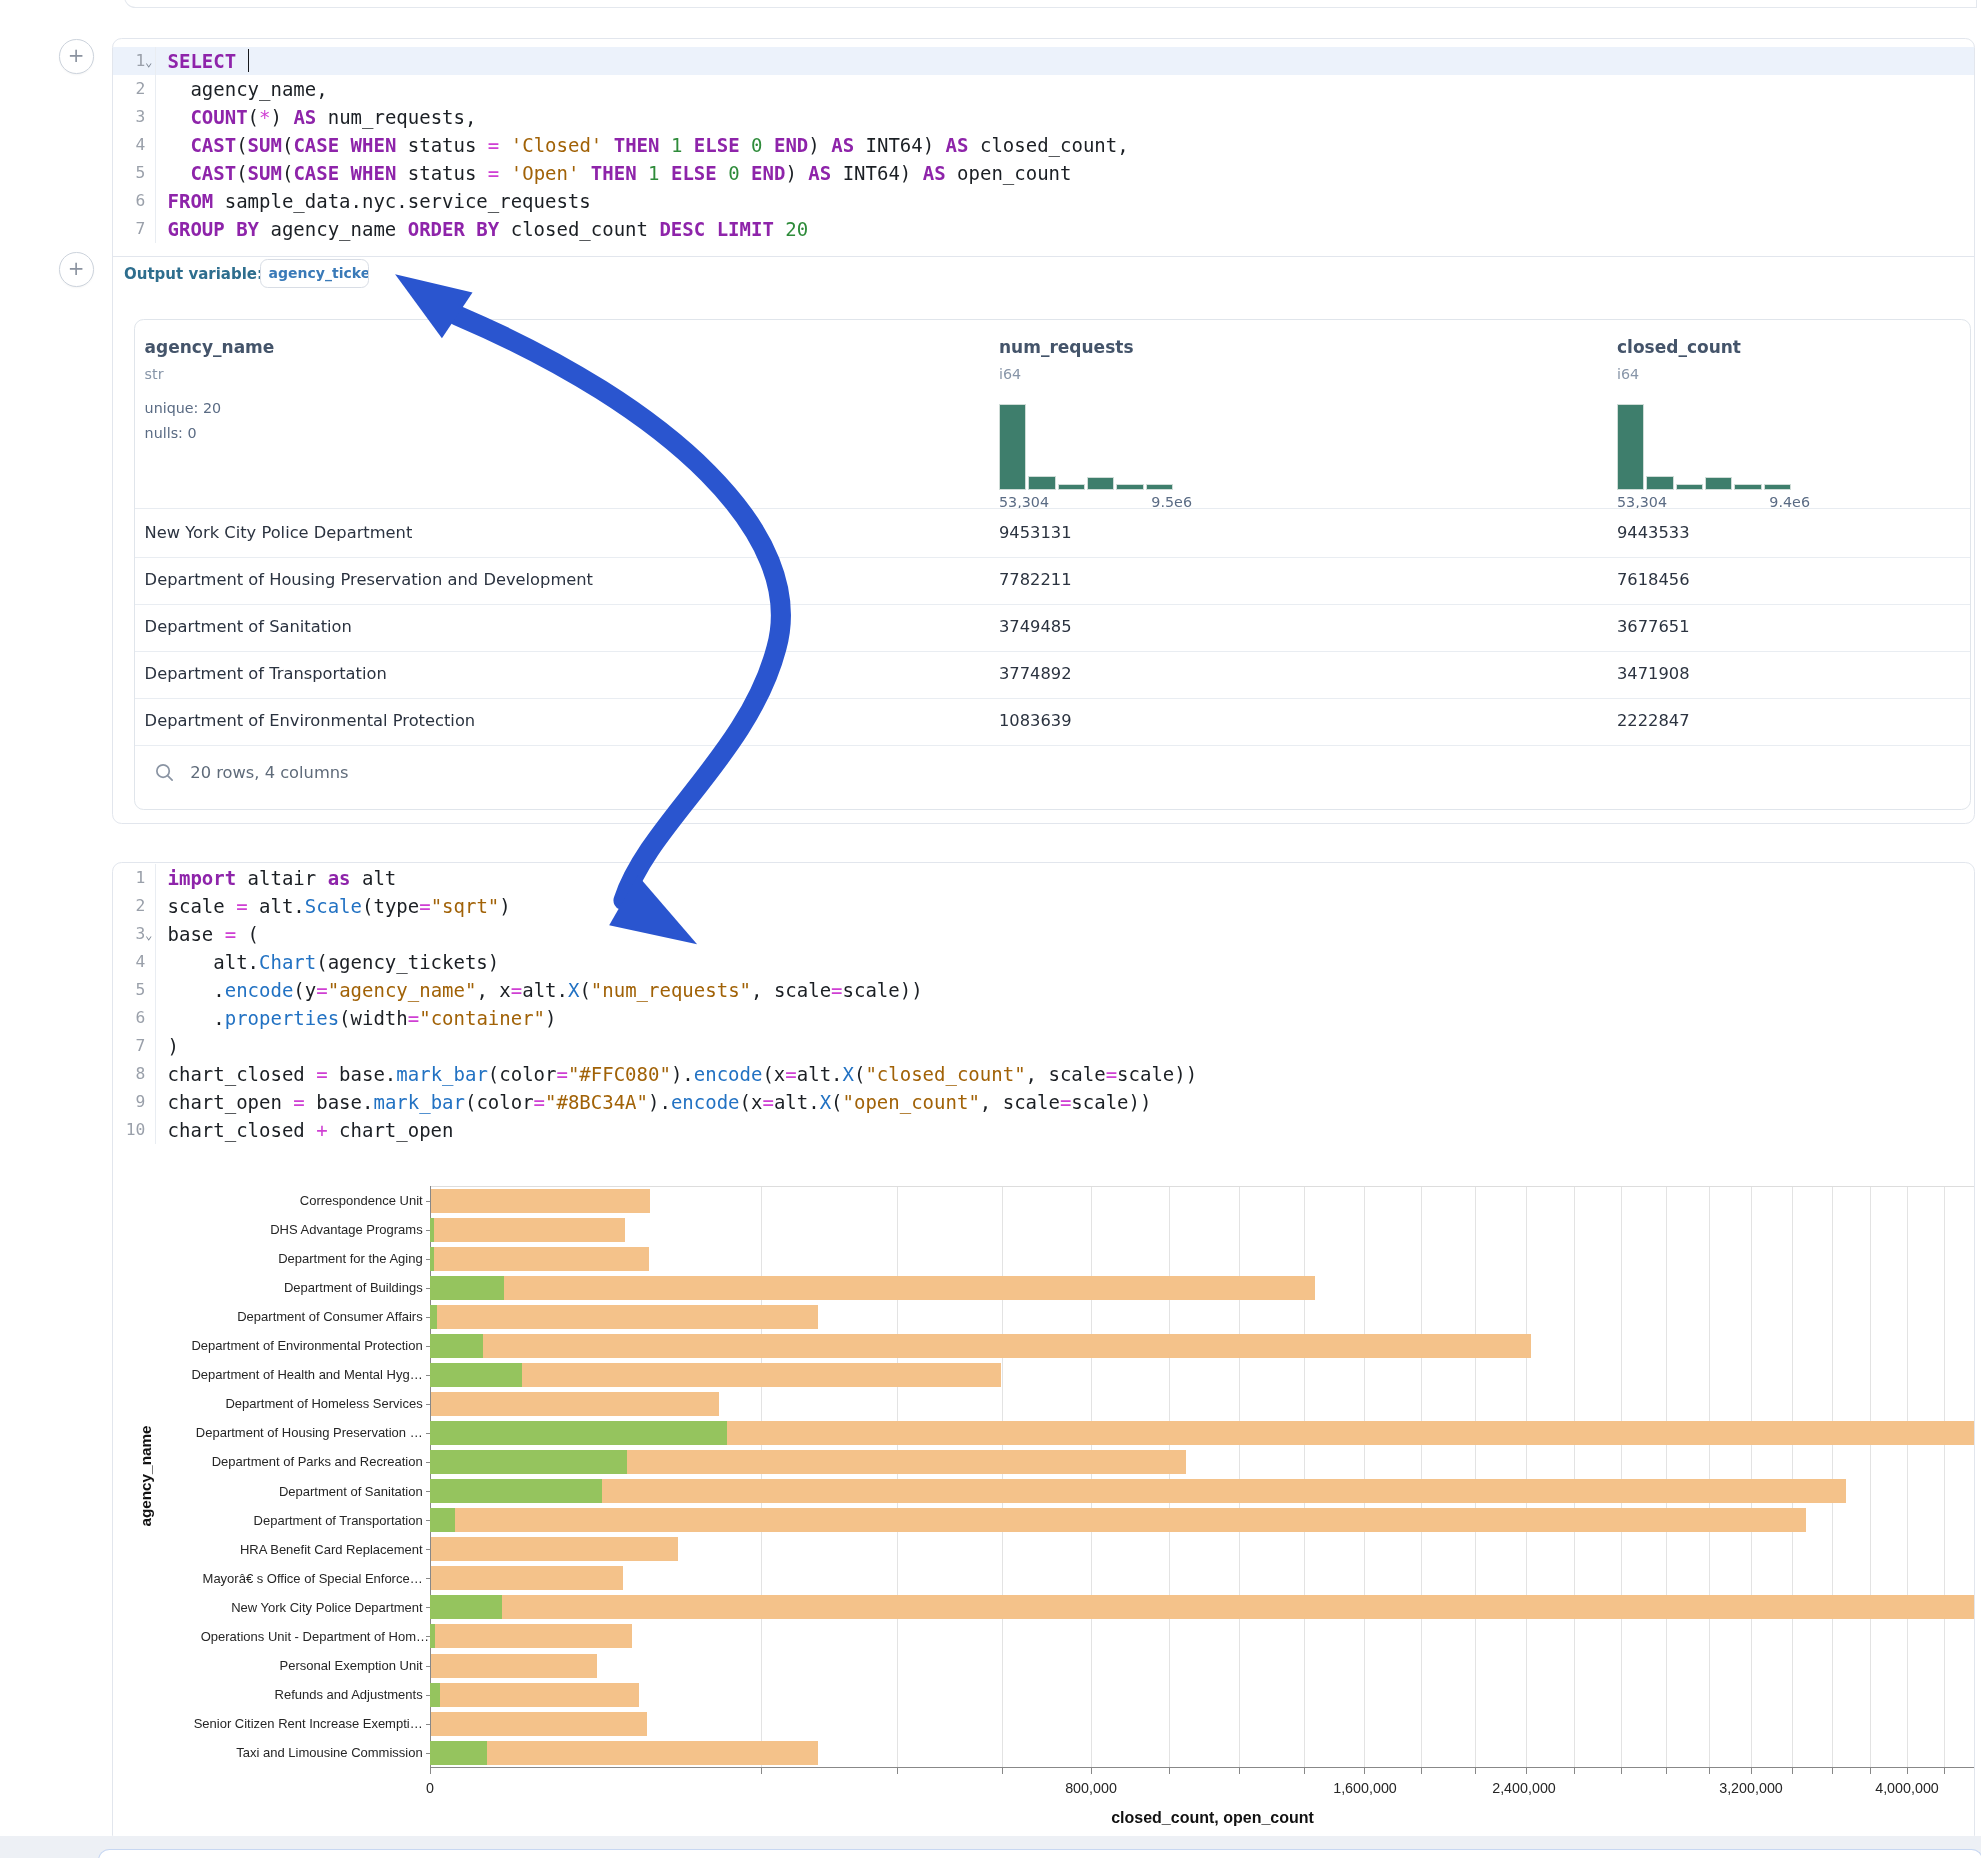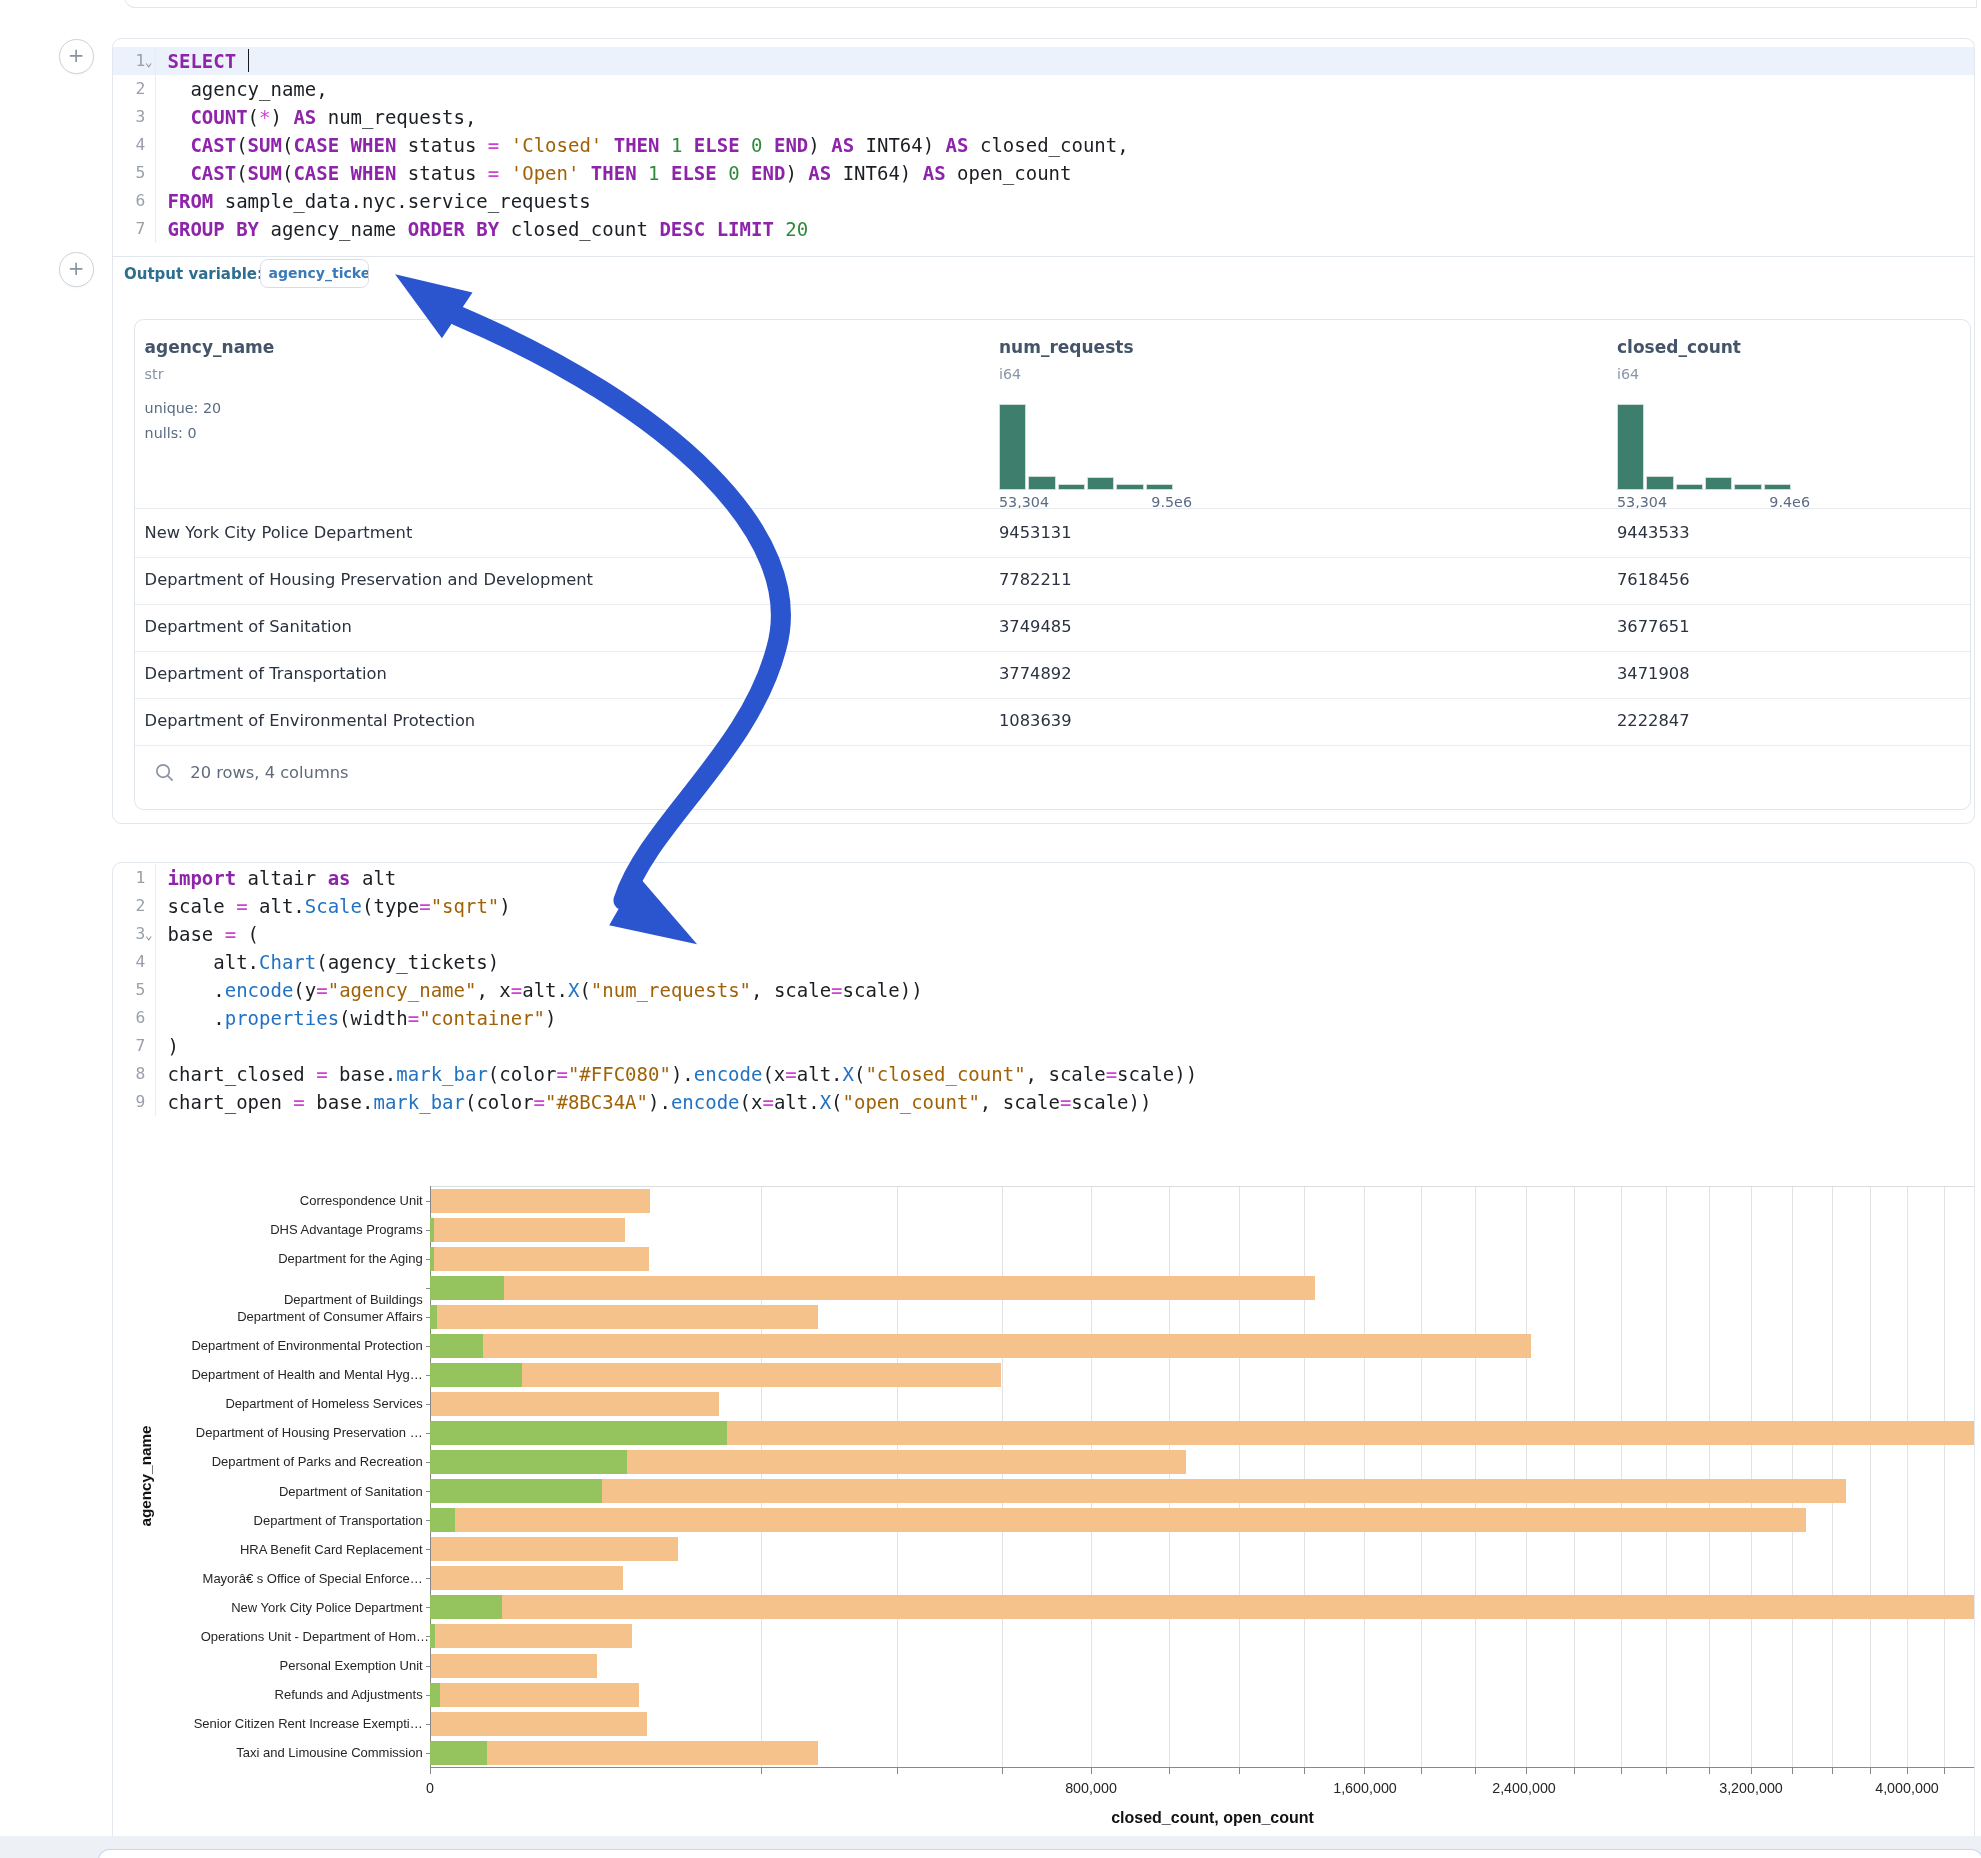--- a/index.html
+++ b/index.html
@@ -168,20 +168,21 @@
     <div id="py-code" class="code-area" style="top:1px;">
         <div class="code-line"><span class="ln">1</span><span class="ct"><span class="tok-kw">import</span><span class="tok-plain"> altair </span><span class="tok-kw">as</span><span class="tok-plain"> alt</span></span></div>
         <div class="code-line"><span class="ln">2</span><span class="ct"><span class="tok-plain">scale </span><span class="tok-op">=</span><span class="tok-plain"> alt.</span><span class="tok-fn">Scale</span><span class="tok-plain">(type</span><span class="tok-op">=</span><span class="tok-str">"sqrt"</span><span class="tok-plain">)</span></span></div>
         <div class="code-line"><span class="ln">3</span><span class="fold">⌄</span><span class="ct"><span class="tok-plain">base </span><span class="tok-op">=</span><span class="tok-plain"> (</span></span></div>
         <div class="code-line"><span class="ln">4</span><span class="ct"><span class="tok-plain">    alt.</span><span class="tok-fn">Chart</span><span class="tok-plain">(agency_tickets)</span></span></div>
         <div class="code-line"><span class="ln">5</span><span class="ct"><span class="tok-plain">    .</span><span class="tok-fn">encode</span><span class="tok-plain">(y</span><span class="tok-op">=</span><span class="tok-str">"agency_name"</span><span class="tok-plain">, x</span><span class="tok-op">=</span><span class="tok-plain">alt.</span><span class="tok-fn">X</span><span class="tok-plain">(</span><span class="tok-str">"num_requests"</span><span class="tok-plain">, scale</span><span class="tok-op">=</span><span class="tok-plain">scale))</span></span></div>
         <div class="code-line"><span class="ln">6</span><span class="ct"><span class="tok-plain">    .</span><span class="tok-fn">properties</span><span class="tok-plain">(width</span><span class="tok-op">=</span><span class="tok-str">"container"</span><span class="tok-plain">)</span></span></div>
         <div class="code-line"><span class="ln">7</span><span class="ct"><span class="tok-plain">)</span></span></div>
         <div class="code-line"><span class="ln">8</span><span class="ct"><span class="tok-plain">chart_closed </span><span class="tok-op">=</span><span class="tok-plain"> base.</span><span class="tok-fn">mark_bar</span><span class="tok-plain">(color</span><span class="tok-op">=</span><span class="tok-str">"#FFC080"</span><span class="tok-plain">).</span><span class="tok-fn">encode</span><span class="tok-plain">(x</span><span class="tok-op">=</span><span class="tok-plain">alt.</span><span class="tok-fn">X</span><span class="tok-plain">(</span><span class="tok-str">"closed_count"</span><span class="tok-plain">, scale</span><span class="tok-op">=</span><span class="tok-plain">scale))</span></span></div>
         <div class="code-line"><span class="ln">9</span><span class="ct"><span class="tok-plain">chart_open </span><span class="tok-op">=</span><span class="tok-plain"> base.</span><span class="tok-fn">mark_bar</span><span class="tok-plain">(color</span><span class="tok-op">=</span><span class="tok-str">"#8BC34A"</span><span class="tok-plain">).</span><span class="tok-fn">encode</span><span class="tok-plain">(x</span><span class="tok-op">=</span><span class="tok-plain">alt.</span><span class="tok-fn">X</span><span class="tok-plain">(</span><span class="tok-str">"open_count"</span><span class="tok-plain">, scale</span><span class="tok-op">=</span><span class="tok-plain">scale))</span></span></div>
+        <div class="code-line"><span class="ln">10</span><span class="ct"><span class="tok-plain">chart_closed </span><span class="tok-op">+</span><span class="tok-plain"> chart_open</span></span></div>
       </div>
     <div id="chart">
         <div class="gridline" style="left: 648px; top: 21px; height: 581px;"></div>
         <div class="gridline" style="left: 784px; top: 21px; height: 581px;"></div>
         <div class="gridline" style="left: 889px; top: 21px; height: 581px;"></div>
         <div class="gridline" style="left: 978px; top: 21px; height: 581px;"></div>
         <div class="gridline" style="left: 1056px; top: 21px; height: 581px;"></div>
         <div class="gridline" style="left: 1126px; top: 21px; height: 581px;"></div>
         <div class="gridline" style="left: 1191px; top: 21px; height: 581px;"></div>
         <div class="gridline" style="left: 1251px; top: 21px; height: 581px;"></div>
@@ -231,21 +232,21 @@
         <div class="bar" title="New York City Police Department: 9598" style="left: 317px; top: 430px; width: 72px; background: rgb(149, 196, 94); z-index: 2;"></div>
         <div class="bar" title="Operations Unit - Department of Hom…: 50" style="left: 317px; top: 459px; width: 5.2px; background: rgb(149, 196, 94); z-index: 2;"></div>
         <div class="bar" title="Refunds and Adjustments: 200" style="left: 317px; top: 518px; width: 10.4px; background: rgb(149, 196, 94); z-index: 2;"></div>
         <div class="bar" title="Taxi and Limousine Commission: 6000" style="left: 317px; top: 576px; width: 57px; background: rgb(149, 196, 94); z-index: 2;"></div>
         <div class="ylab" style="left: 5.7px; top: 28px;">Correspondence Unit</div>
         <div class="ytick" style="left: 313px; top: 36px;"></div>
         <div class="ylab" style="left: 5.7px; top: 57px;">DHS Advantage Programs</div>
         <div class="ytick" style="left: 313px; top: 65px;"></div>
         <div class="ylab" style="left: 5.7px; top: 86px;">Department for the Aging</div>
         <div class="ytick" style="left: 313px; top: 94px;"></div>
-        <div class="ylab" style="left: 5.7px; top: 127px; text-align: right;">Department of Buildings</div>
+        <div class="ylab" style="left: 5.7px; top: 115px; text-align: right;">Department of Buildings</div>
         <div class="ytick" style="left: 313px; top: 123px;"></div>
         <div class="ylab" style="left: 5.7px; top: 144px;">Department of Consumer Affairs</div>
         <div class="ytick" style="left: 313px; top: 152px;"></div>
         <div class="ylab" style="left: 5.7px; top: 173px;">Department of Environmental Protection</div>
         <div class="ytick" style="left: 313px; top: 181px;"></div>
         <div class="ylab" style="left: 5.7px; top: 202px;">Department of Health and Mental Hyg…</div>
         <div class="ytick" style="left: 313px; top: 210px;"></div>
         <div class="ylab" style="left: 5.7px; top: 231px;">Department of Homeless Services</div>
         <div class="ytick" style="left: 313px; top: 239px;"></div>
         <div class="ylab" style="left: 5.7px; top: 260px;">Department of Housing Preservation …</div>

